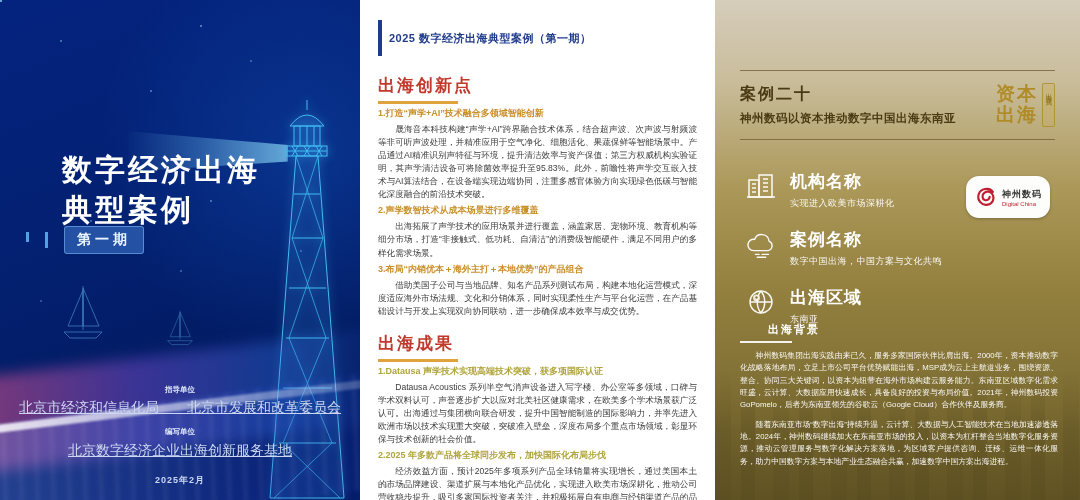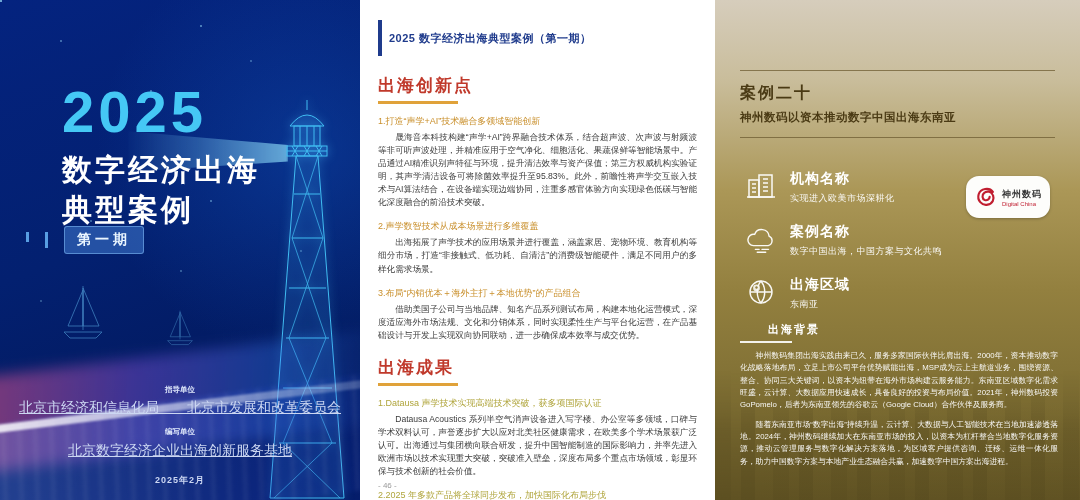--- a/index.html
+++ b/index.html
@@ -57,21 +57,21 @@
   .cover-footer .date { font-size:9px; font-weight:bold; margin-top:10px; letter-spacing:1px; }
 
   
   .page-mid { position:absolute; left:360px; top:0; width:355px; height:500px; background:#ffffff;
               padding:14px 18px 0 18px; }
   .mid-header { display:flex; align-items:center; gap:7px; margin-top:6px; }
   .mid-header .bar { width:4px; height:36px; background:#1f3b8c; }
   .mid-header .txt { font-size:11px; font-weight:bold; color:#1f3b8c; letter-spacing:.5px; }
   .sec-title { font-size:17px; font-weight:bold; color:#c0392b; letter-spacing:2px; }
   .sec-underline { width:80px; height:3px; background:#e0a23a; margin-top:4px; }
-  .sub-head { font-size:9px; font-weight:normal; margin-top:11px; }
+  .sub-head { font-size:9px; font-weight:bold; margin-top:3px; }
   .sub-head.orange { color:#c98f2b; }
   .sub-head.olive  { color:#b0a53c; }
   .body-p { font-size:8.6px; color:#3c3c3c; line-height:1.52; text-align:justify;
             text-indent:2em; margin-top:3px; }
   .sec1 { margin-top:18px; }
   .sec2 { margin-top:14px; }
   .page-num { position:absolute; left:18px; bottom:10px; font-size:8px; color:#9a9a9a; }
 
   
   .page-right { position:absolute; left:715px; top:0; width:365px; height:500px; overflow:hidden;
@@ -91,21 +91,21 @@
   .case-title { font-size:11.5px; font-weight:bold; color:#4a3a14; margin-top:6px; letter-spacing:.5px; }
   .badge-col { display:flex; align-items:center; gap:4px; }
   .badge-main { font-size:19px; line-height:1.08; font-weight:bold; color:#b08c28; letter-spacing:2px;
                 text-align:center; }
   .badge-tag { writing-mode:vertical-rl; font-size:6.5px; color:#8d741f; letter-spacing:2px;
                border:1px solid rgba(176,140,40,.8); background:rgba(206,172,70,.25);
                border-radius:2px; padding:4px 1px; height:44px; }
   .info-rows { position:absolute; left:30px; top:170px; width:300px; }
   .info-row { display:flex; gap:13px; margin-bottom:18px; }
   .info-icon { width:32px; height:32px; flex:0 0 32px; opacity:.95; }
-  .info-label { font-size:14px; font-weight:bold; color:#ffffff; letter-spacing:1px;font-family:Liberation Serif, serif; }
+  .info-label { font-size:17px; font-weight:bold; color:#ffffff; letter-spacing:1px;font-family:Liberation Serif, serif; }
   .info-value { font-size:9px; color:rgba(255,255,255,.93); margin-top:4px; letter-spacing:.5px; }
   .logo-card { position:absolute; right:30px; top:176px; width:84px; height:42px; background:#fdfdfb;
                border-radius:13px; box-shadow:0 1px 3px rgba(0,0,0,.25);
                display:flex; align-items:center; justify-content:center; gap:4px; }
   .logo-text .cn { font-size:9px; font-weight:bold; color:#333; letter-spacing:1px; }
   .logo-text .en { font-size:6px; color:#c01e30; }
   .bg-section { position:absolute; left:25px; top:322px; width:318px; }
   .bg-title { font-size:11px; font-weight:bold; color:#ffffff; letter-spacing:2px;margin-left:28px; }
   .bg-underline { width:52px; height:2px; background:rgba(255,255,255,.9); margin-top:4px; }
   .bg-p { font-size:7.8px; color:rgba(255,255,255,.95); line-height:1.58; text-align:justify;
@@ -136,21 +136,20 @@
       <path d="M23 4 L23 48 M23 8 L8 44 L23 44 Z M23 6 L39 44 L23 44 Z M4 50 L42 50 L36 56 L10 56 Z"></path>
     </svg>
     <svg class="boat" style="left:165px; top:308px; opacity:.4;" width="30" height="38" viewBox="0 0 46 58" fill="none" stroke="rgba(110,205,255,.8)" stroke-width="1.4">
       <path d="M23 4 L23 48 M23 8 L8 44 L23 44 Z M23 6 L39 44 L23 44 Z M4 50 L42 50 L36 56 L10 56 Z"></path>
     </svg>
 
     <div class="streak-a"></div>
     <div class="streak-b"></div>
     <div class="streak-c"></div>
 
-    <div class="cover-year">2025</div>
     <div class="cover-t1">数字经济出海</div>
     <div class="cover-t2">典型案例</div>
 
     <div class="issue-wrap">
       <span class="issue-decor short"></span>
       <span class="issue-decor"></span>
       <span class="issue-badge">第一期</span>
     </div>
 
     <div class="cover-footer">
@@ -197,20 +196,27 @@
     <div class="page-num">- 46 -</div>
   </div>
 
   <div class="page-right">
     <div class="skyline"></div>
 
     <div class="case-header">
       <div>
         <div class="case-label">案例二十</div>
         <div class="case-title">神州数码以资本推动数字中国出海东南亚</div>
+      </div>
+      <div class="badge-col">
+        <div class="badge-main">
+          <div>资本</div>
+          <div>出海</div>
+        </div>
+        <div class="badge-tag">出海模式</div>
       </div>
     </div>
 
     <div class="info-rows">
       <div class="info-row">
         <svg class="info-icon" viewBox="0 0 32 32" fill="none" stroke="#fff" stroke-width="1.5">
           <rect x="4" y="10" width="10" height="17"></rect>
           <rect x="14" y="5" width="13" height="22"></rect>
           <path d="M7 14h4M7 18h4M7 22h4M18 9h5M18 13h5M18 17h5M18 21h5M2 27h28"></path>
         </svg>

